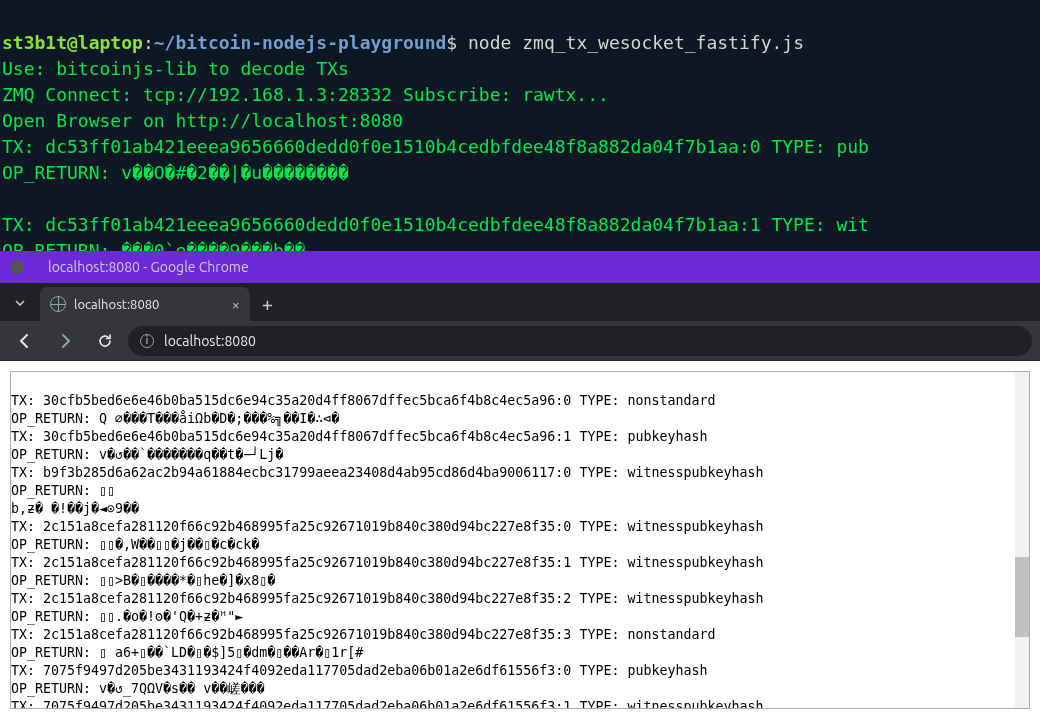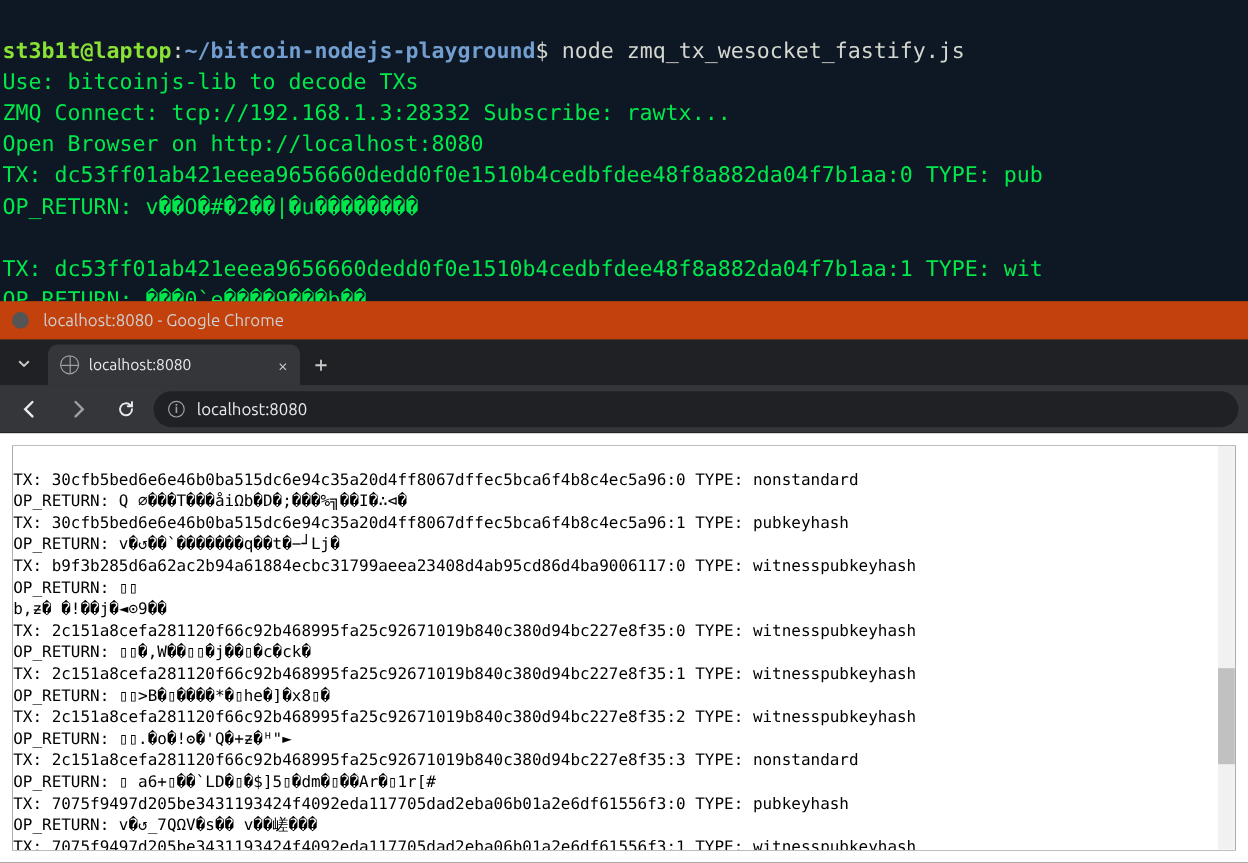--- a/index.html
+++ b/index.html
@@ -26,28 +26,28 @@
   .prompt-colon  { color: #d3d7cf; }
   .prompt-path   { color: #729fcf; font-weight: bold; }
   .prompt-dollar { color: #d3d7cf; }
   .prompt-cmd    { color: #d3d7cf; }
 
   
   .chrome-window {}
 
   .title-bar {
     height: 32px;
-    background: #c2410c;
+    background: #6d28d9;
     color: #cfcfcf;
     display: flex;
     align-items: center;
     padding-left: 10px;
     font-family: Ubuntu, Arial, sans-serif;
     font-size: 14px;
-    gap: 12px;
+    gap: 24px;
   }
   .title-dot {
     width: 14px; height: 14px; border-radius: 50%;
     background: #555; display: inline-block;
   }
 
   .tab-strip {
     height: 38px;
     background: #202124;
     display: flex;

